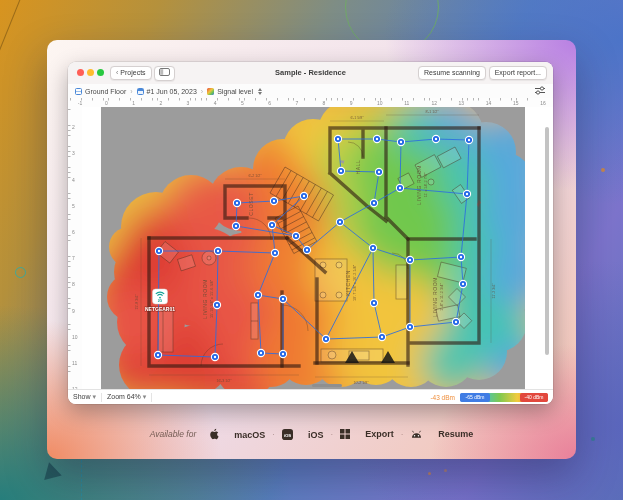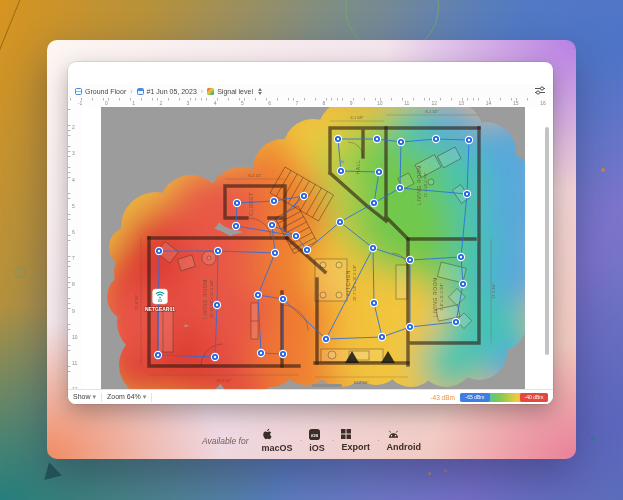--- a/index.html
+++ b/index.html
@@ -55,41 +55,59 @@
   .graymap{left:19px;top:0;width:424px;height:283px;background:#9c9c9c;}
   .vscroll{right:4px;top:20px;width:4px;height:228px;border-radius:2px;background:#c3c3c3;}
   .hscroll{left:230px;top:277px;width:30px;height:3px;border-radius:1.5px;background:#8f8f8f;}
   .statusbar{left:0;right:0;bottom:0;height:14px;background:#fff;border-top:1px solid #e3e3e3;display:flex;align-items:center;font-size:7px;color:#3c3c3c;padding:0 5px;gap:5px;}
   .statusbar .vdiv{width:1px;height:9px;background:#e4e4e4;}
   .legend-value{margin-left:auto;color:#ef8f3c;font-size:6.5px;}
   .legend-bar{position:relative;width:88px;height:9px;border-radius:2px;overflow:hidden;flex:none;}
   .legend-handle{position:absolute;top:0;height:9px;border-radius:2px;color:#fff;font-size:5px;line-height:9px;text-align:center;}
   .footer{left:0;right:0;top:388px;display:flex;justify-content:center;align-items:center;gap:7px;color:#3a2e27;}
   .footer .avail{font-style:italic;font-weight:normal;font-size:8.5px;color:#5f4a40;opacity:.85;margin-right:6px;}
-  .plat{display:flex;align-items:flex-start;gap:3px;font-weight:bold;font-size:9px;flex-direction:column;}
+  .plat{display:flex;align-items:flex-end;gap:15px;font-weight:bold;font-size:9px;}
   .plat svg{display:block;}
   .pdot{color:rgba(90,60,50,.45);font-size:8px;}
   svg text{font-family:"Liberation Sans",sans-serif;}
 </style>
 </head>
 <body>
 
 <div class="abs deco-line"></div>
 <div class="abs deco-circle"></div>
 <div class="abs deco-ring"></div>
 <div class="abs deco-dash"></div>
 <div class="abs deco-tri"></div>
 <div class="abs deco-dot1"></div>
 <div class="abs deco-dot2"></div>
 <div class="abs deco-dot3"></div>
 <div class="abs deco-dot4"></div>
 
 <div class="abs card">
   <div class="abs window">
 
+    <div class="abs titlebar">
+      <div class="abs tl" style="left: 9px; background: rgb(255, 95, 87);"></div>
+      <div class="abs tl" style="left: 19px; background: rgb(254, 188, 46);"></div>
+      <div class="abs tl" style="left: 29px; background: rgb(40, 200, 64);"></div>
+      <div class="abs tbtn" style="left:42px">
+        <span style="color:#7a7a7a">‹</span>
+        <span>Projects</span>
+      </div>
+      <div class="abs tbtn" style="left:86px;padding:1px 4px;">
+        <svg width="11" height="8" viewBox="0 0 11 8">
+          <rect x="0.5" y="0.5" width="10" height="7" rx="1.5" fill="none" stroke="#777" stroke-width="1"></rect>
+          <rect x="1.2" y="1.2" width="3" height="5.6" fill="#bbb"></rect>
+        </svg>
+      </div>
+      <div class="abs wtitle">Sample - Residence</div>
+      <div class="abs tbtn" style="right:67px">Resume scanning</div>
+      <div class="abs tbtn" style="right:6px">Export report...</div>
+    </div>
 
     <div class="abs crumbbar">
       <span class="ic-floor"></span>
       <span>Ground Floor</span>
       <span class="sep">›</span>
       <span class="ic-date"></span>
       <span>#1 Jun 05, 2023</span>
       <span class="sep">›</span>
       <span class="ic-signal"></span>
       <span>Signal level</span>
@@ -609,17 +627,17 @@
         <span class="plat">
           <span>
             <svg width="13" height="10" viewBox="0 0 14 10">
               <path d="M2.1 9a4.9 4.9 0 0 1 9.8 0z" fill="#3a2e27"></path>
               <line x1="3.8" y1="3.4" x2="2.7" y2="1.6" stroke="#3a2e27" stroke-width="0.9"></line>
               <line x1="10.2" y1="3.4" x2="11.3" y2="1.6" stroke="#3a2e27" stroke-width="0.9"></line>
               <circle cx="4.9" cy="6.9" r="0.8" fill="#fff"></circle>
               <circle cx="9.1" cy="6.9" r="0.8" fill="#fff"></circle>
             </svg>
           </span>
-          <span>Android</span>
+          <span>Resume</span>
         </span>
       </span>
   </div>
 </div>
 
 </body></html>

